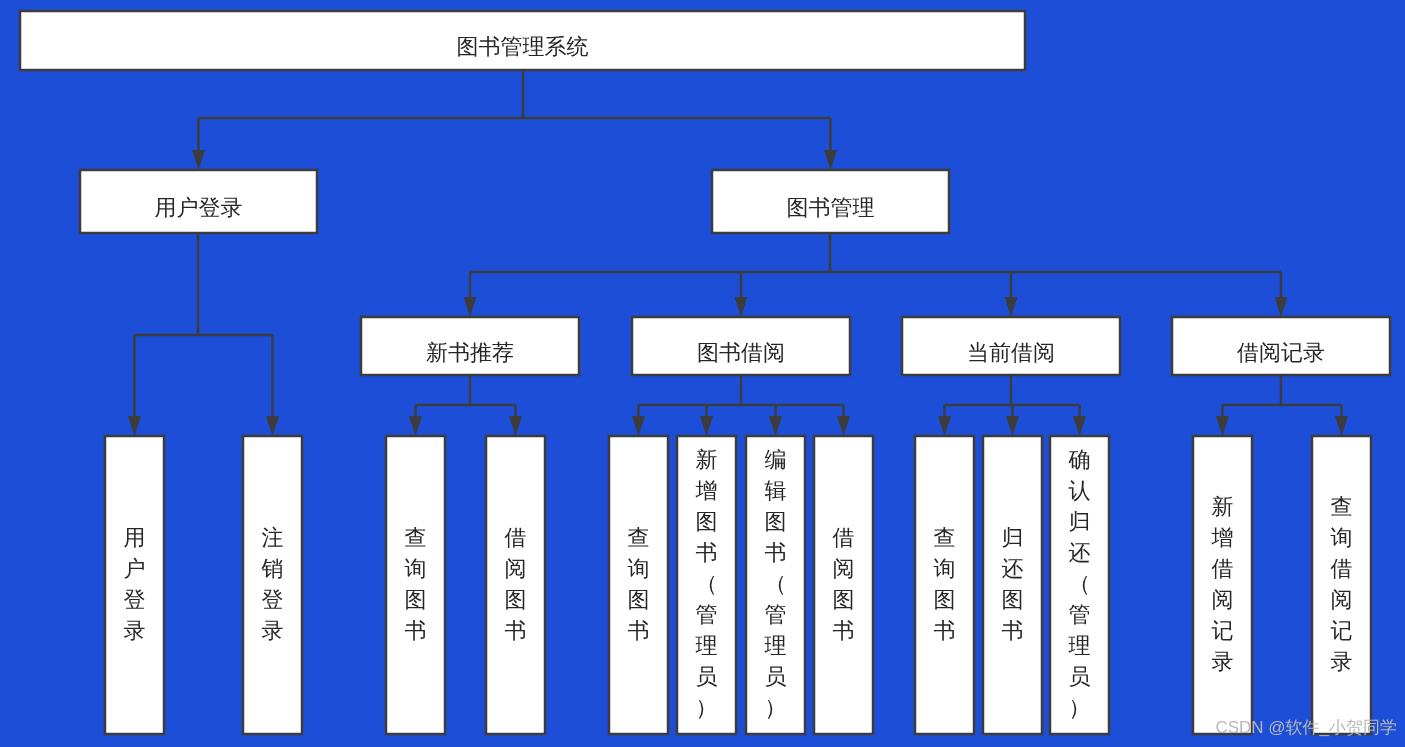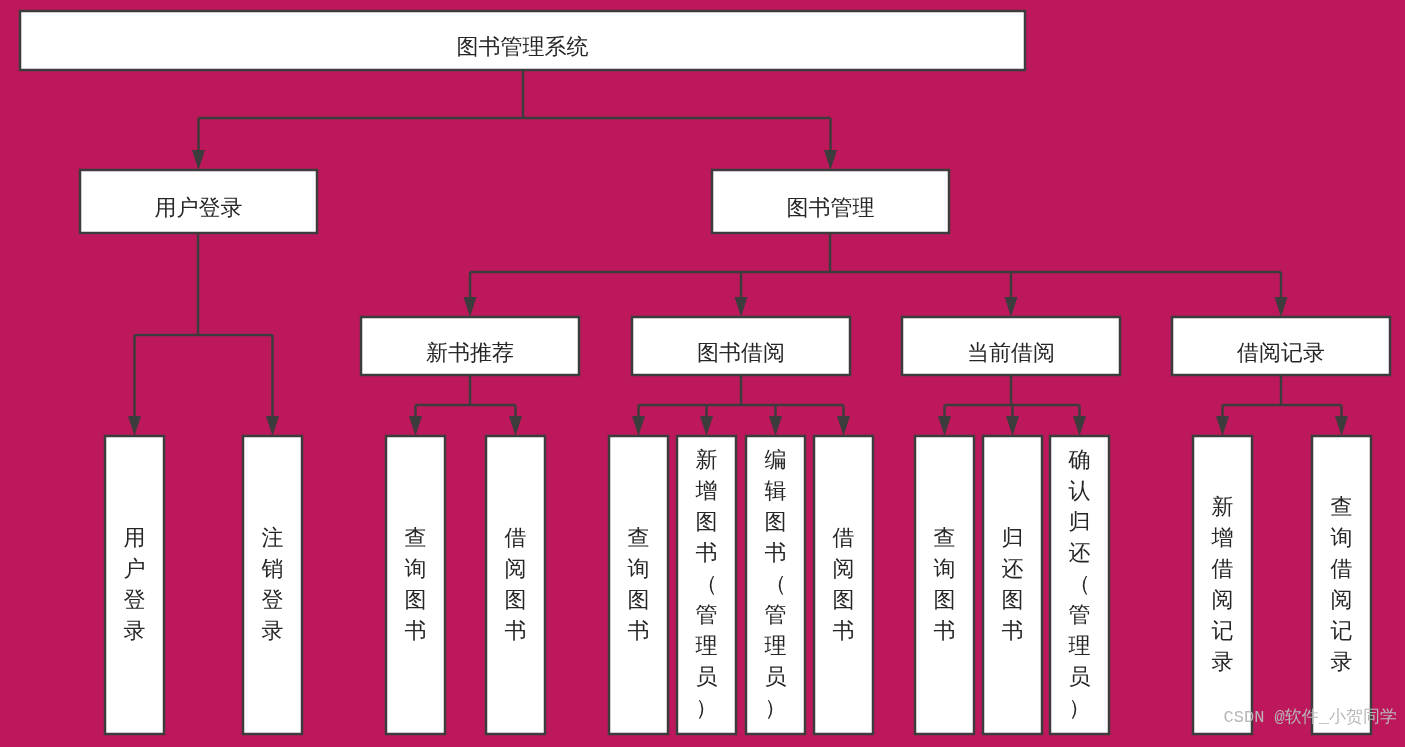--- a/index.html
+++ b/index.html
@@ -7,21 +7,21 @@
     padding: 0;
     background: #ffffff;
   }
   body {
     font-family: "Liberation Sans", "DejaVu Sans", sans-serif;
   }
   #diagram-root {
     position: relative;
     width: 1405px;
     height: 747px;
-    background: #be185d;
+    background: #1d4ed8;
     overflow: hidden;
   }
   svg.diagram-canvas {
     position: absolute;
     left: 0;
     top: 0;
     width: 1405px;
     height: 747px;
     display: block;
   }
@@ -45,22 +45,22 @@
     fill: none;
     stroke-linecap: butt;
   }
   .connector-arrow {
     fill: #3c3c3c;
     stroke: none;
   }
   .watermark-text {
     position: absolute;
     right: 8px;
-    bottom: 19px;
-    font-family: Liberation Mono, monospace;
+    bottom: 8px;
+    font-family: Liberation Sans, sans-serif;
     font-size: 17px;
     color: #b7b7b7;
     white-space: nowrap;
     user-select: none;
     pointer-events: none;
   }
 </style>
 </head>
 <body>
 

